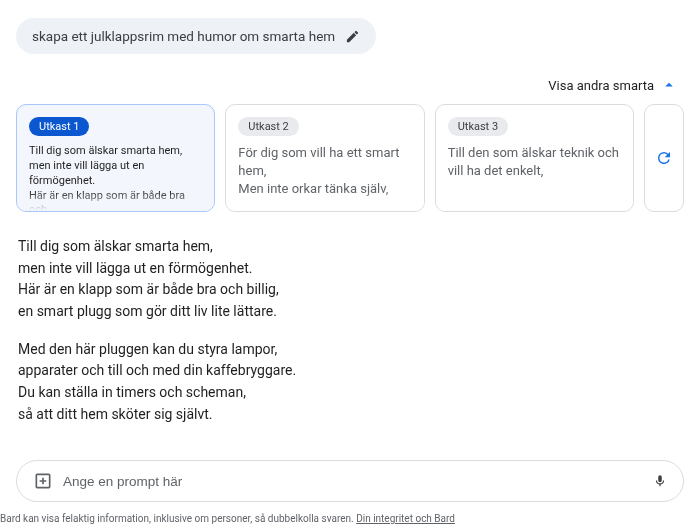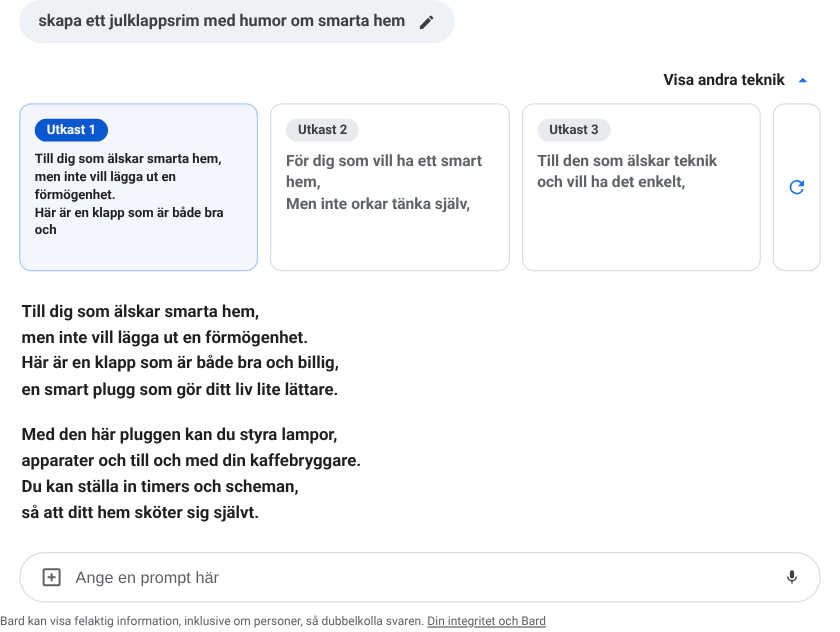--- a/index.html
+++ b/index.html
@@ -6,21 +6,21 @@
   body {
     font-family: 'Google Sans', Roboto, Arial, sans-serif;
     background: #fff;
     width: 700px;
     height: 527px;
     overflow: hidden;
     color: #1f1f1f;
     font-size: 13px;
   }
 
-  .container { padding: 0 16px 0 16px; font-weight: bold; }
+  .container { padding: 18px 16px 0 16px; }
 
   .prompt-chip {
     display: inline-flex;
     align-items: center;
     gap: 10px;
     background: #eef1f6;
     border-radius: 22px;
     padding: 10px 16px;
     color: #3c4043;
     font-size: 13.5px;
@@ -43,21 +43,21 @@
     display: flex;
     gap: 10px;
     margin-bottom: 24px;
   }
 
   .draft-card {
     flex: 1 1 0;
     border: 1px solid #dadce0;
     border-radius: 10px;
     padding: 12px 12px 8px 12px;
-    height: 140px;
+    height: 108px;
     overflow: hidden;
     position: relative;
     background: #fff;
     cursor: pointer;
   }
   .draft-card.selected {
     border-color: #a8c7fa;
     background: #f3f6fc;
   }
   .draft-card.selected::after {
@@ -159,21 +159,21 @@
 <div class="container">
 
   <div class="prompt-chip">
     <span>skapa ett julklappsrim med humor om smarta hem</span>
     <svg width="15" height="15" viewBox="0 0 24 24" fill="#3c4043">
         <path d="M3 17.25V21h3.75L17.81 9.94l-3.75-3.75L3 17.25zM20.71 7.04a1 1 0 0 0 0-1.41l-2.34-2.34a1 1 0 0 0-1.41 0L15.13 5.12l3.75 3.75 1.83-1.83z"></path>
       </svg>
   </div>
 
   <div class="drafts-header">
-    <span>Visa andra teknik</span>
+    <span>Visa andra smarta</span>
     <svg width="18" height="18" viewBox="0 0 24 24">
         <path d="M7 14l5-5 5 5z"></path>
       </svg>
   </div>
 
   <div class="drafts-row">
     <div class="draft-card selected">
       <span class="draft-badge">Utkast 1</span>
       <div class="draft-title" style="white-space:pre-line">Till dig som älskar smarta hem, men inte vill lägga ut en förmögenhet.
 Här är en klapp som är både bra och</div>

